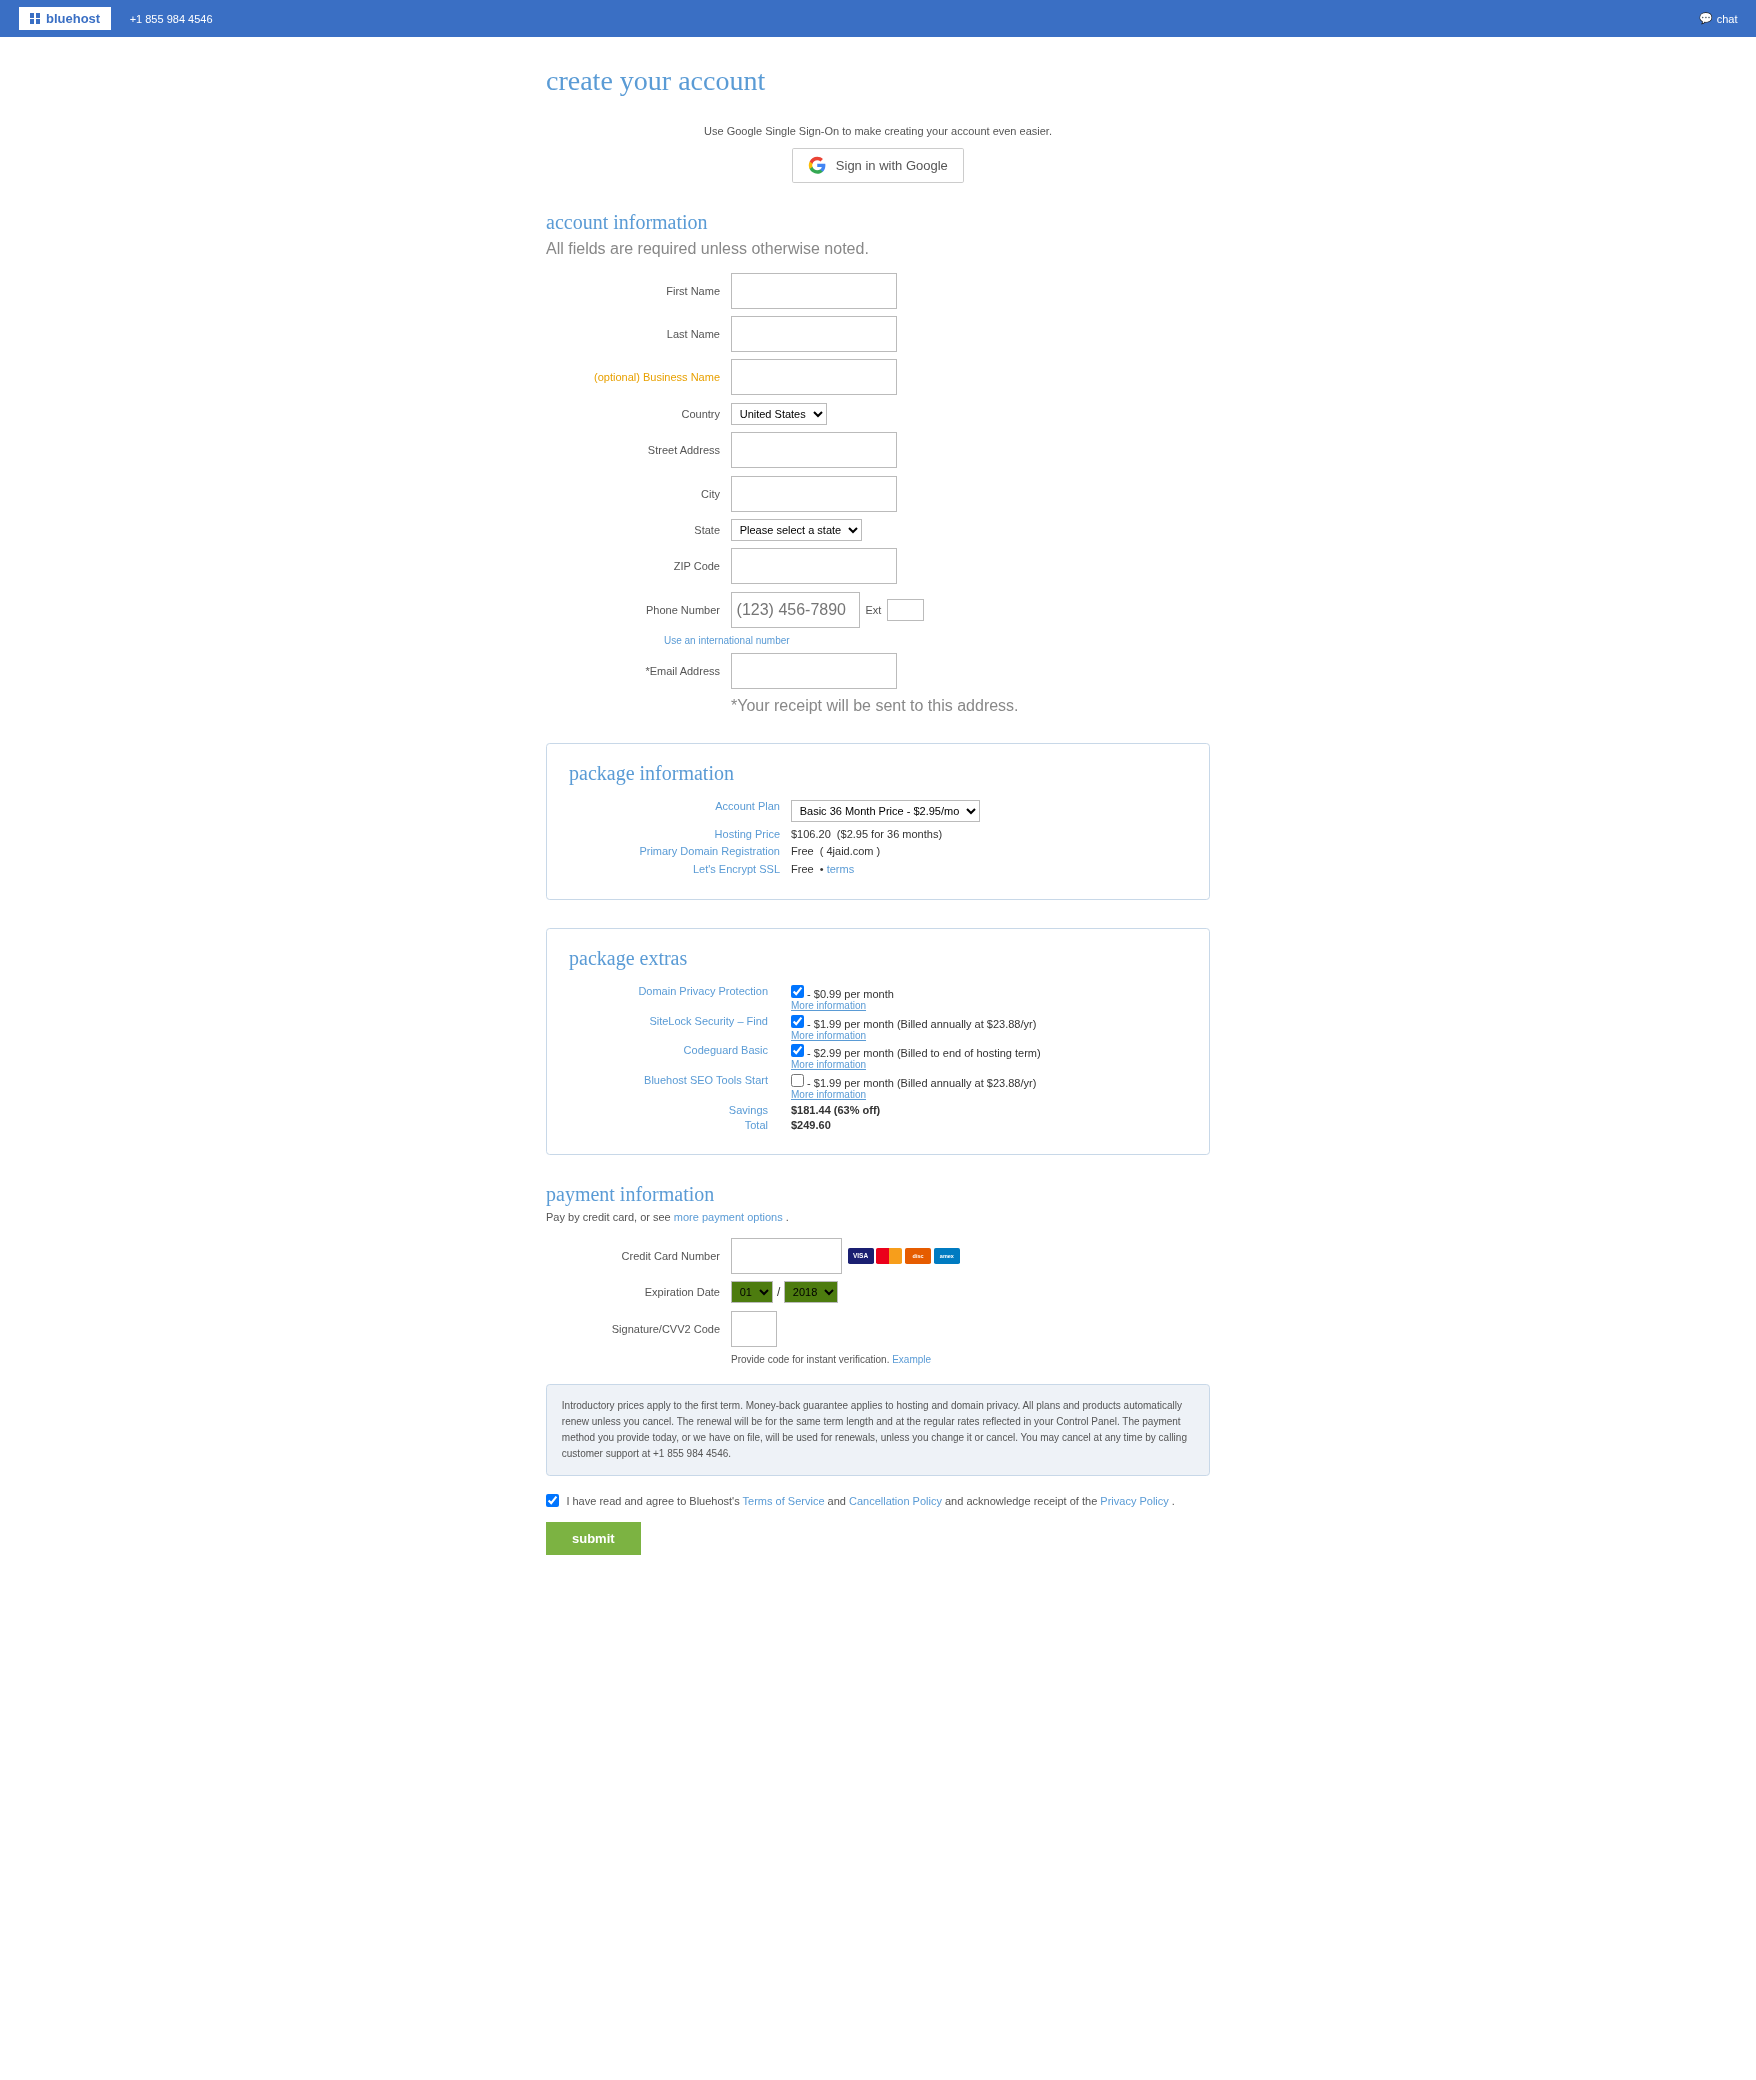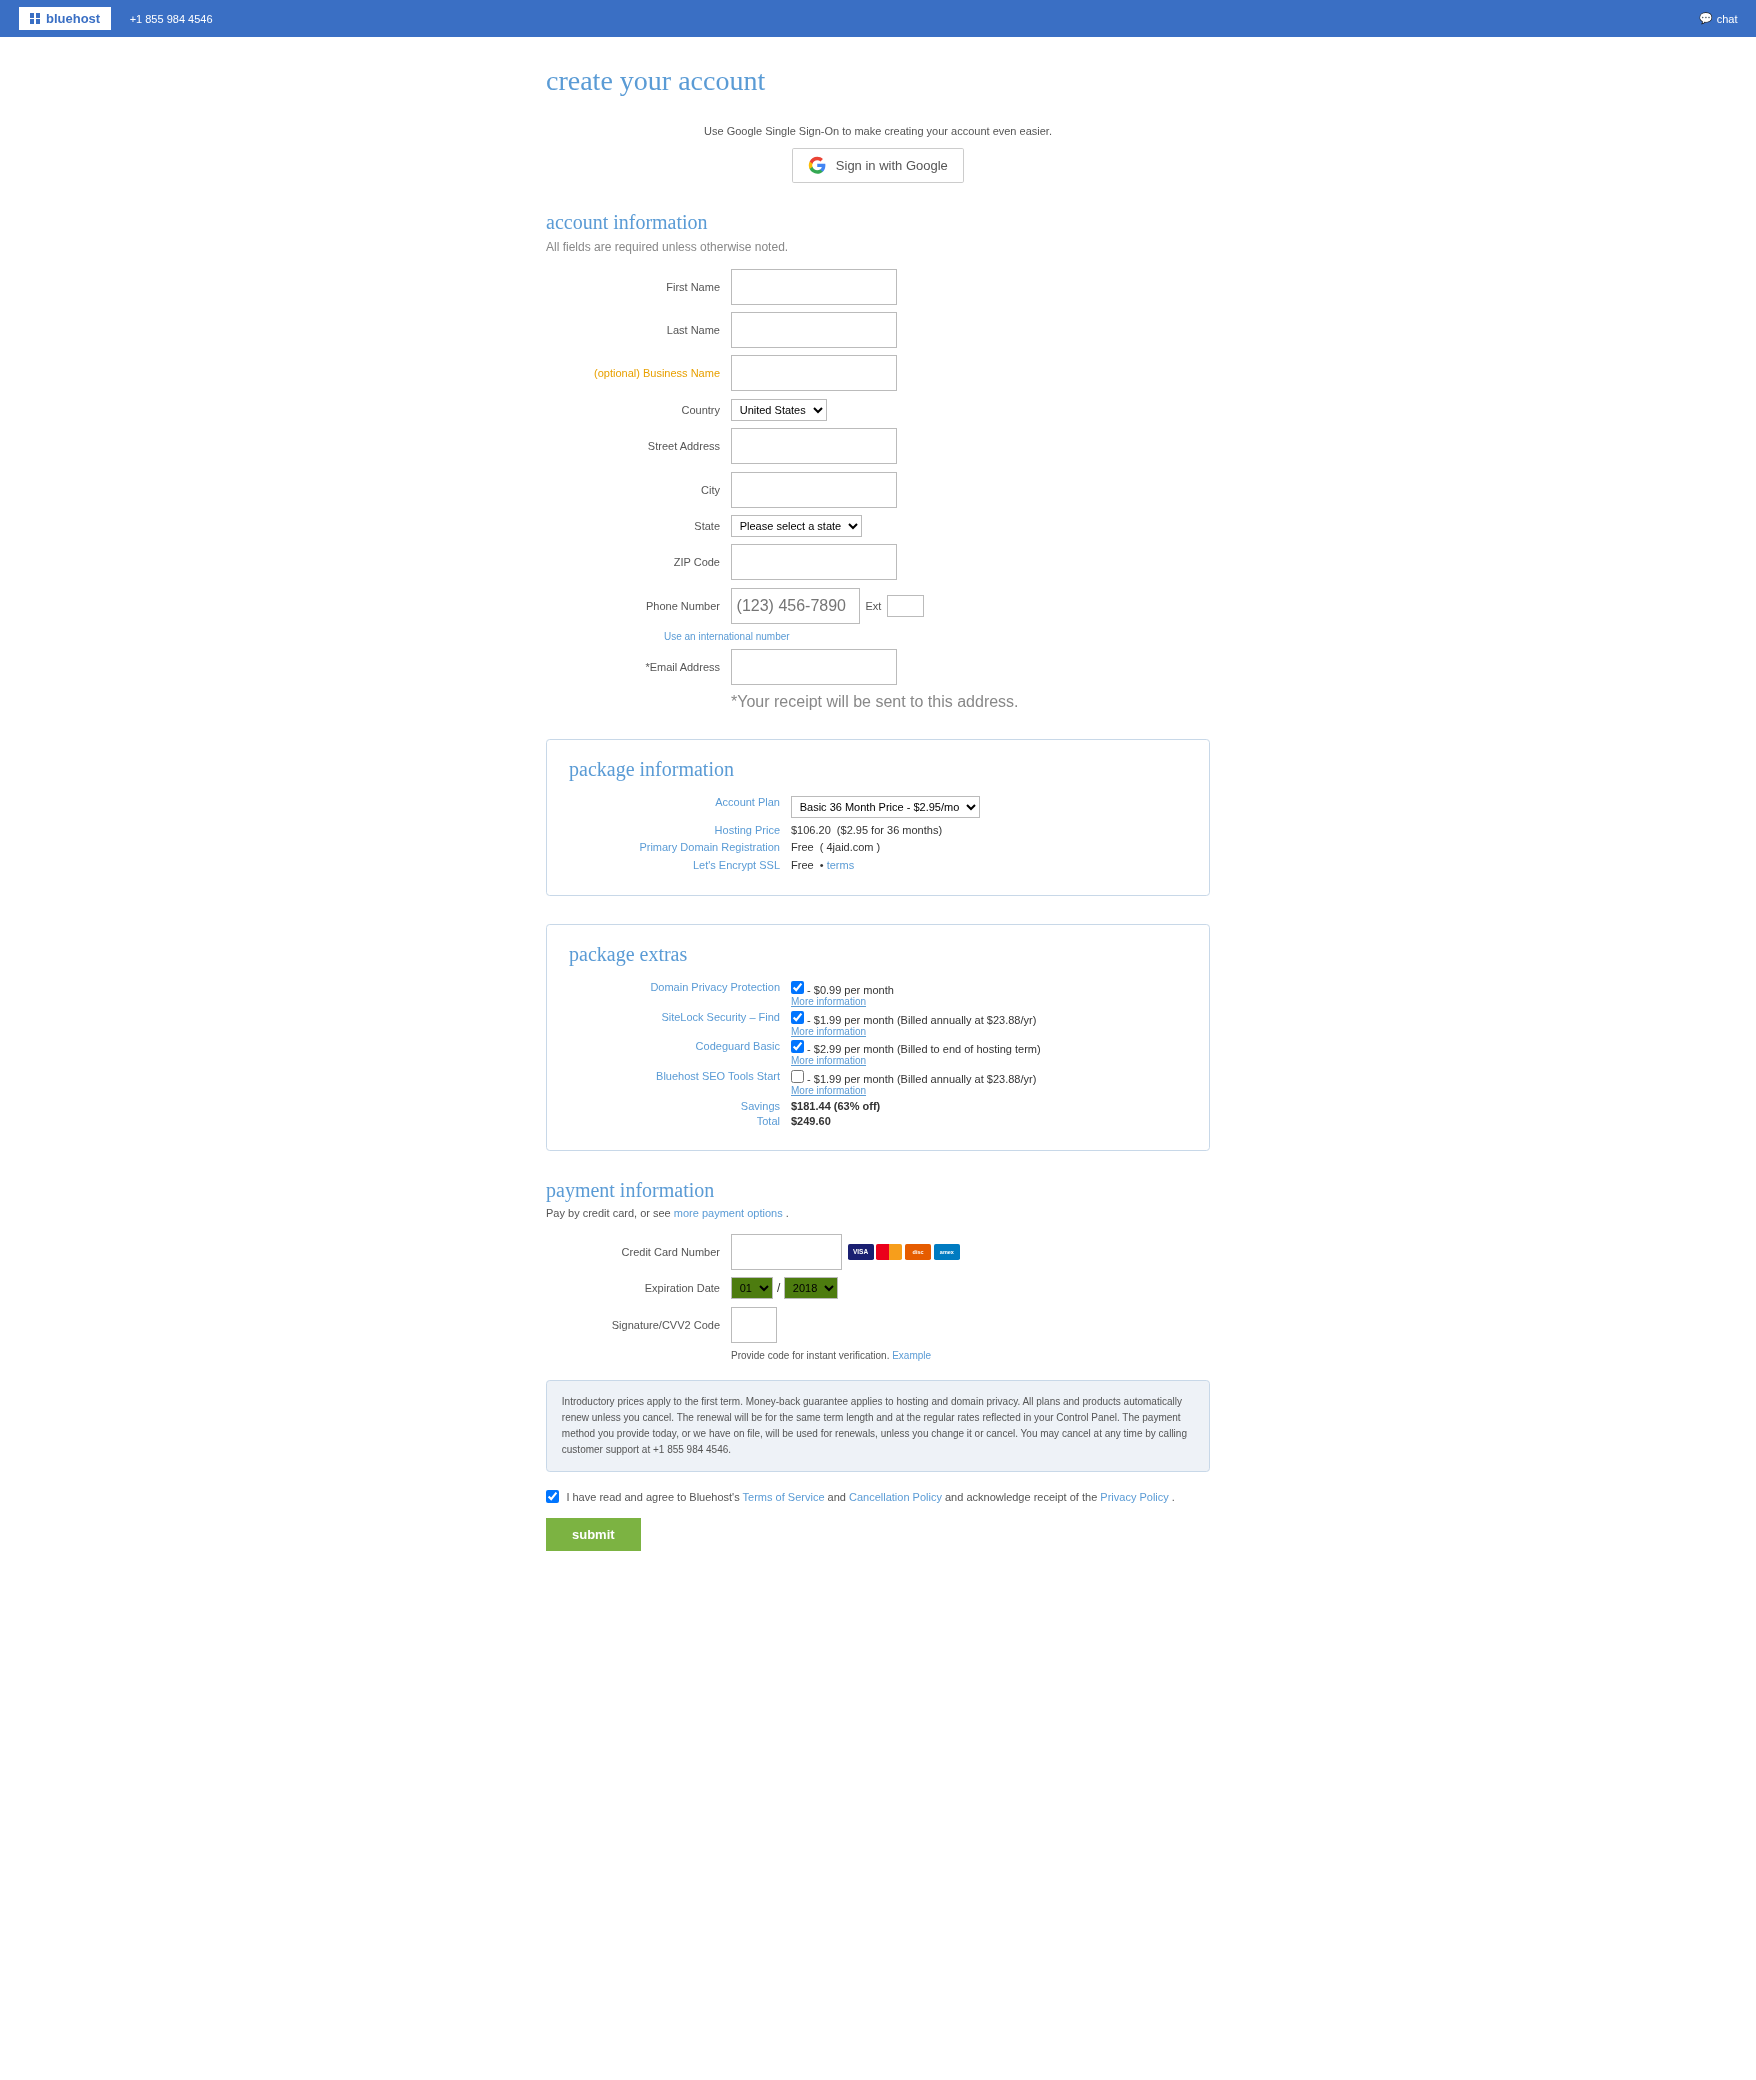--- a/index.html
+++ b/index.html
@@ -67,21 +67,21 @@
     }
 
     
     .section-title {
       font-family: Georgia, serif;
       font-size: 20px;
       font-weight: normal;
       color: #5a9bd5;
       margin-bottom: 5.5px;
     }
-    .section-note { font-size: 12px; color: #888; margin-bottom: 14.8px; }
+    .section-note { font-size: 16px; color: #888; margin-bottom: 14.8px; }
 
     
     .form-row {
       display: flex;
       align-items: center;
       margin-bottom: 7.4px;
     }
     .form-label {
       width: 185px;
       text-align: right;
@@ -141,21 +141,21 @@
     
     .extras-row {
       display: flex;
       margin-bottom: 3.7px;
       font-size: 11px;
       align-items: flex-start;
     }
     .extras-label {
       width: 222px;
       text-align: right;
-      padding-right: 11px;
+      padding-right: 23px;
       color: #5a9bd5;
       flex-shrink: 0;
     }
     .extras-value { color: #333; display: flex; flex-direction: column; }
     .extras-more { color: #5a9bd5; font-size: 10px; cursor: pointer; }
     .extras-savings { font-weight: bold; color: #333; }
     .extras-total { font-weight: bold; color: #333; }
 
     
     .payment-note { font-size: 11px; color: #555; margin-bottom: 14.8px; }

